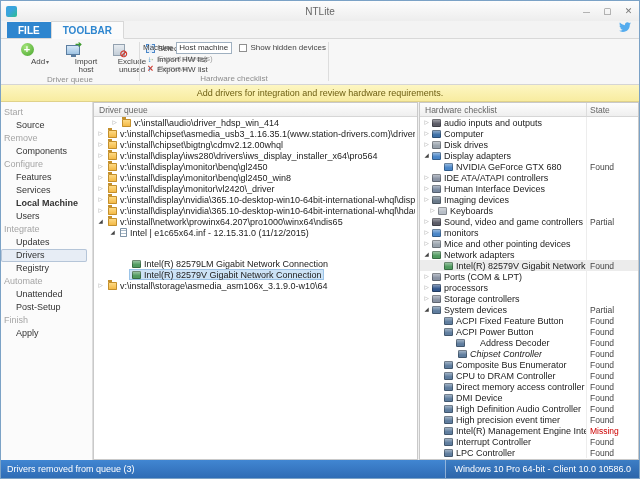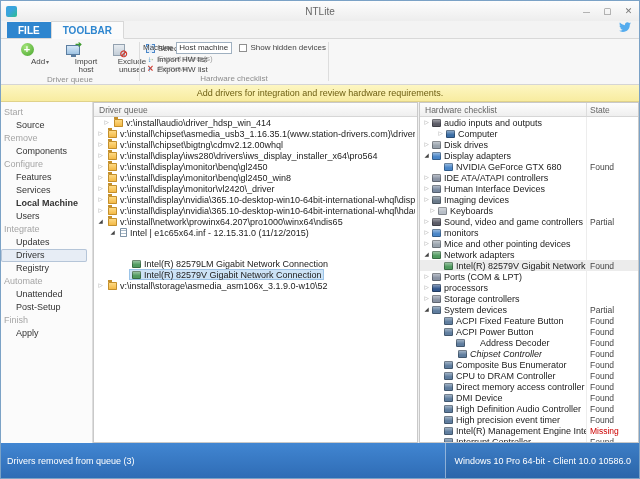--- a/index.html
+++ b/index.html
@@ -109,21 +109,21 @@
   [data-icon="sound-icon"] { background-color:#5b5b66; }
   [data-icon="monitor-icon"] { background-color:#4a86c8; }
   [data-icon="mouse-icon"] { background-color:#98a2ac; }
   [data-icon="network-icon"] { background-color:#4f9a5f; }
   [data-icon="port-icon"] { background-color:#8a93a3; }
   [data-icon="cpu-icon"] { background-color:#32568c; }
   [data-icon="storage-icon"] { background-color:#8a93a3; }
   [data-icon="system-icon"], [data-icon="chip-icon"] { background-color:#5f7d9e; }
 
   
-  .statusbar { height:35px; flex:none; background:linear-gradient(#4186d2,#2f6cb5); color:#fff; display:flex; align-items:center; font-size:9px; padding-left:6px; }
+  .statusbar { height:18px; flex:none; background:linear-gradient(#4186d2,#2f6cb5); color:#fff; display:flex; align-items:center; font-size:9px; padding-left:6px; }
   .status-left { flex:1; }
   .status-right { border-left:1px solid rgba(255,255,255,.45); padding:0 8px; height:100%; display:flex; align-items:center; background:rgba(0,0,0,.06); }
 </style>
 </head>
 <body>
 
 <div class="window">
 
   <div class="titlebar">
     <span class="app-icon"></span>
@@ -240,21 +240,21 @@
         <div class="sb-item">Post-Setup</div>
         <div class="sb-header">Finish</div>
         <div class="sb-item">Apply</div>
       </div>
 
     <div class="panel driver">
       <div class="panel-header">
         <span class="ph-name">Driver queue</span>
       </div>
       <div class="tree">
-          <div class="tree-row" style="padding-left: 8px; align-items: center;">
+          <div class="tree-row" style="padding-left: 16px; align-items: center;">
             <span class="arrow">▷</span>
             <span class="labelwrap">
               <span class="row-icon" data-icon="folder-icon"></span>
               <span class="row-label">v:\install\audio\driver_hdsp_win_414</span>
             </span>
           </div>
           <div class="tree-row" style="padding-left: 2px;">
             <span class="arrow">▷</span>
             <span class="labelwrap">
               <span class="row-icon" data-icon="folder-icon"></span>
@@ -335,42 +335,42 @@
             <span class="arrow"></span>
             <span class="labelwrap sel">
               <span class="row-icon" data-icon="network-adapter-icon"></span>
               <span class="row-label">Intel(R) 82579V Gigabit Network Connection</span>
             </span>
           </div>
           <div class="tree-row" style="padding-left: 2px;">
             <span class="arrow">▷</span>
             <span class="labelwrap">
               <span class="row-icon" data-icon="folder-icon"></span>
-              <span class="row-label">v:\install\storage\asmedia_asm106x_3.1.9.0-w10\52</span>
+              <span class="row-label">v:\install\storage\asmedia_asm106x_3.1.9.0-w10\64</span>
             </span>
           </div>
         </div>
     </div>
 
     <div class="panel hardware">
       <div class="panel-header">
         <span class="ph-name">Hardware checklist</span>
         <span class="ph-state">State</span>
       </div>
       <div class="tree">
           <div class="tree-row">
             <span class="hw-name" style="padding-left: 2px;">
               <span class="arrow">▷</span>
               <span class="row-icon" data-icon="speaker-icon"></span>
               <span class="row-label">audio inputs and outputs</span>
             </span>
             <span class="state-cell"></span>
           </div>
           <div class="tree-row">
-            <span class="hw-name" style="padding-left: 16px;">
+            <span class="hw-name" style="padding-left: 2px;">
               <span class="arrow">▷</span>
               <span class="row-icon" data-icon="computer-icon"></span>
               <span class="row-label">Computer</span>
             </span>
             <span class="state-cell"></span>
           </div>
           <div class="tree-row">
             <span class="hw-name" style="padding-left: 2px;">
               <span class="arrow">▷</span>
               <span class="row-icon" data-icon="disk-icon"></span>

